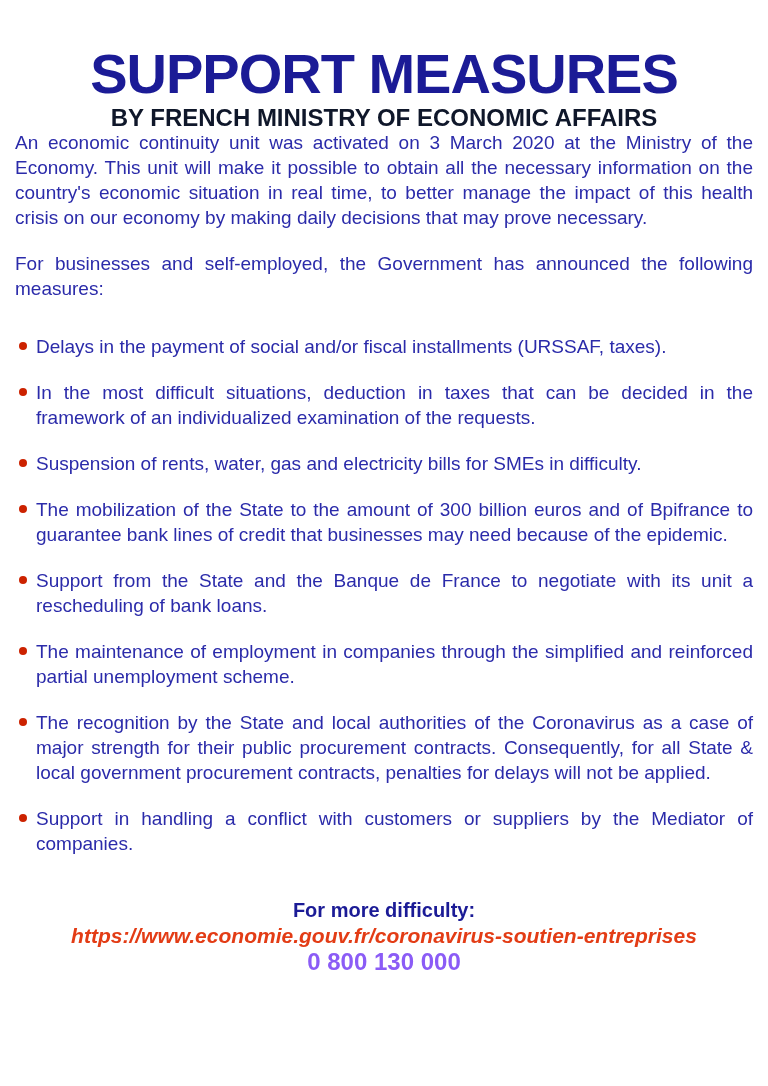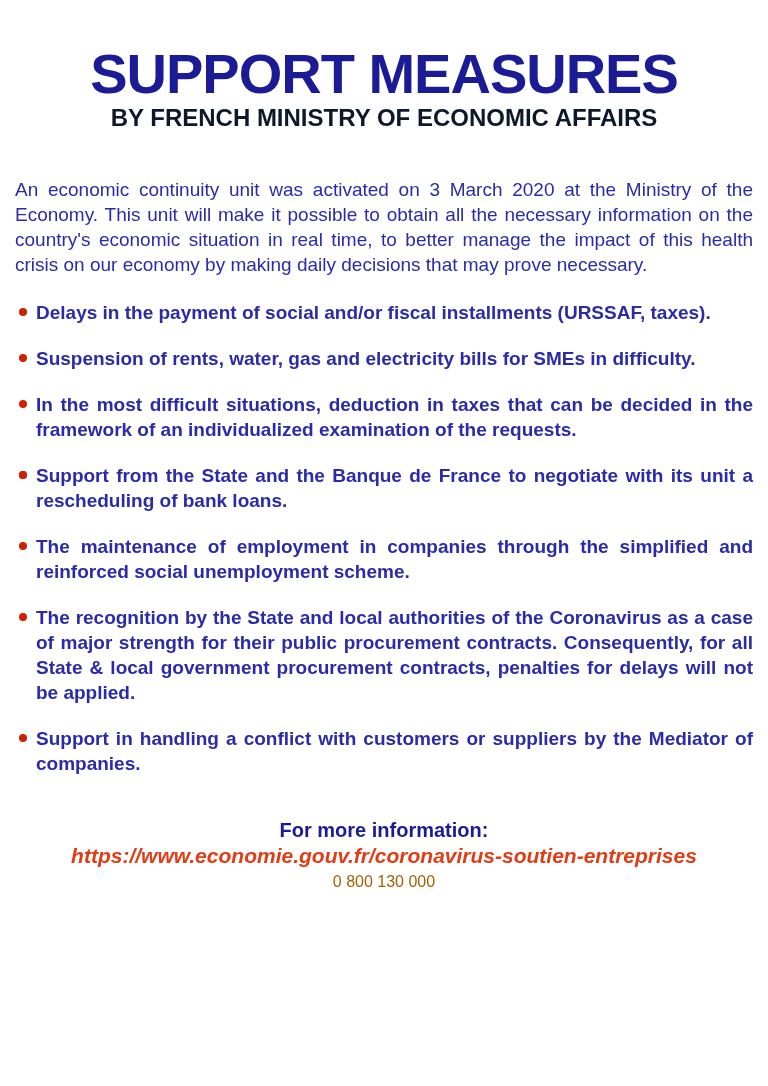--- a/index.html
+++ b/index.html
@@ -32,34 +32,32 @@
   .subtitle {
     margin: 3px 0 0 0;
     color: #0f172a;
     font-size: 24px;
     line-height: 1.05;
     font-weight: bold;
     text-align: center;
     white-space: nowrap;
   }
   .intro {
-    margin-top: 47px;
   }
   .para {
     margin: 0 0 21px 0;
     color: #2b2baa;
     font-size: 19px;
     line-height: 25px;
     text-align: justify;
   }
   .measures {
     list-style: none;
-    margin: 23px 0 0 0;
+    margin: 33px 0 0 0;
     padding: 0;
-    font-weight: bold;
   }
   .measure {
     position: relative;
     padding-left: 21px;
     margin-bottom: 21px;
     color: #2b2baa;
     font-size: 19px;
     line-height: 25px;
     text-align: justify;
   }
@@ -86,71 +84,73 @@
     display: block;
     color: #e33c15;
     font-size: 21px;
     line-height: 26px;
     font-weight: bold;
     text-decoration: none;
     white-space: nowrap;
     font-style: italic;
   }
   .footer-phone {
-    color: #a16207;
-    font-size: 16px;
+    color: #8b5cf6;
+    font-size: 24px;
     line-height: 26px;
-    font-weight: normal;
+    font-weight: bold;
   }
 </style>
 </head>
 <body>
 
 <div class="page">
 
   <h1 class="title">SUPPORT MEASURES</h1>
   <h2 class="subtitle">BY FRENCH MINISTRY OF ECONOMIC AFFAIRS</h2>
 
   <div class="intro">
     <p class="para">An economic continuity unit was activated on 3 March 2020 at the Ministry of the Economy. This unit will make it possible to obtain all the necessary information on the country's economic situation in real time, to better manage the impact of this health crisis on our economy by making daily decisions that may prove necessary.</p>
+    <p class="para">For businesses and self-employed, the Government has announced the following measures:</p>
   </div>
 
   <ul class="measures">
     <li class="measure">
       <span class="bullet-dot"></span>
       <span>Delays in the payment of social and/or fiscal installments (URSSAF, taxes).</span>
     </li>
     <li class="measure">
       <span class="bullet-dot"></span>
+      <span>In the most difficult situations, deduction in taxes that can be decided in the framework of an individualized examination of the requests.</span>
+    </li>
+    <li class="measure">
+      <span class="bullet-dot"></span>
       <span>Suspension of rents, water, gas and electricity bills for SMEs in difficulty.</span>
     </li>
     <li class="measure">
       <span class="bullet-dot"></span>
-      <span>In the most difficult situations, deduction in taxes that can be decided in the framework of an individualized examination of the requests.</span>
-    </li>
-    <li class="measure">
-      <span class="bullet-dot"></span>
+      <span>The mobilization of the State to the amount of 300 billion euros and of Bpifrance to guarantee bank lines of credit that businesses may need because of the epidemic.</span>
     </li>
     <li class="measure">
       <span class="bullet-dot"></span>
       <span>Support from the State and the Banque de France to negotiate with its unit a rescheduling of bank loans.</span>
     </li>
     <li class="measure">
       <span class="bullet-dot"></span>
-      <span>The maintenance of employment in companies through the simplified and reinforced social unemployment scheme.</span>
+      <span>The maintenance of employment in companies through the simplified and reinforced partial unemployment scheme.</span>
     </li>
     <li class="measure">
       <span class="bullet-dot"></span>
       <span>The recognition by the State and local authorities of the Coronavirus as a case of major strength for their public procurement contracts. Consequently, for all State &amp; local government procurement contracts, penalties for delays will not be applied.</span>
     </li>
     <li class="measure">
       <span class="bullet-dot"></span>
       <span>Support in handling a conflict with customers or suppliers by the Mediator of companies.</span>
     </li>
   </ul>
 
   <div class="footer">
-    <div class="footer-label">For more information:</div>
+    <div class="footer-label">For more difficulty:</div>
     <a class="footer-url" href="#">https://www.economie.gouv.fr/coronavirus-soutien-entreprises</a>
     <div class="footer-phone">0 800 130 000</div>
   </div>
 
 </div>
 
 </body></html>

